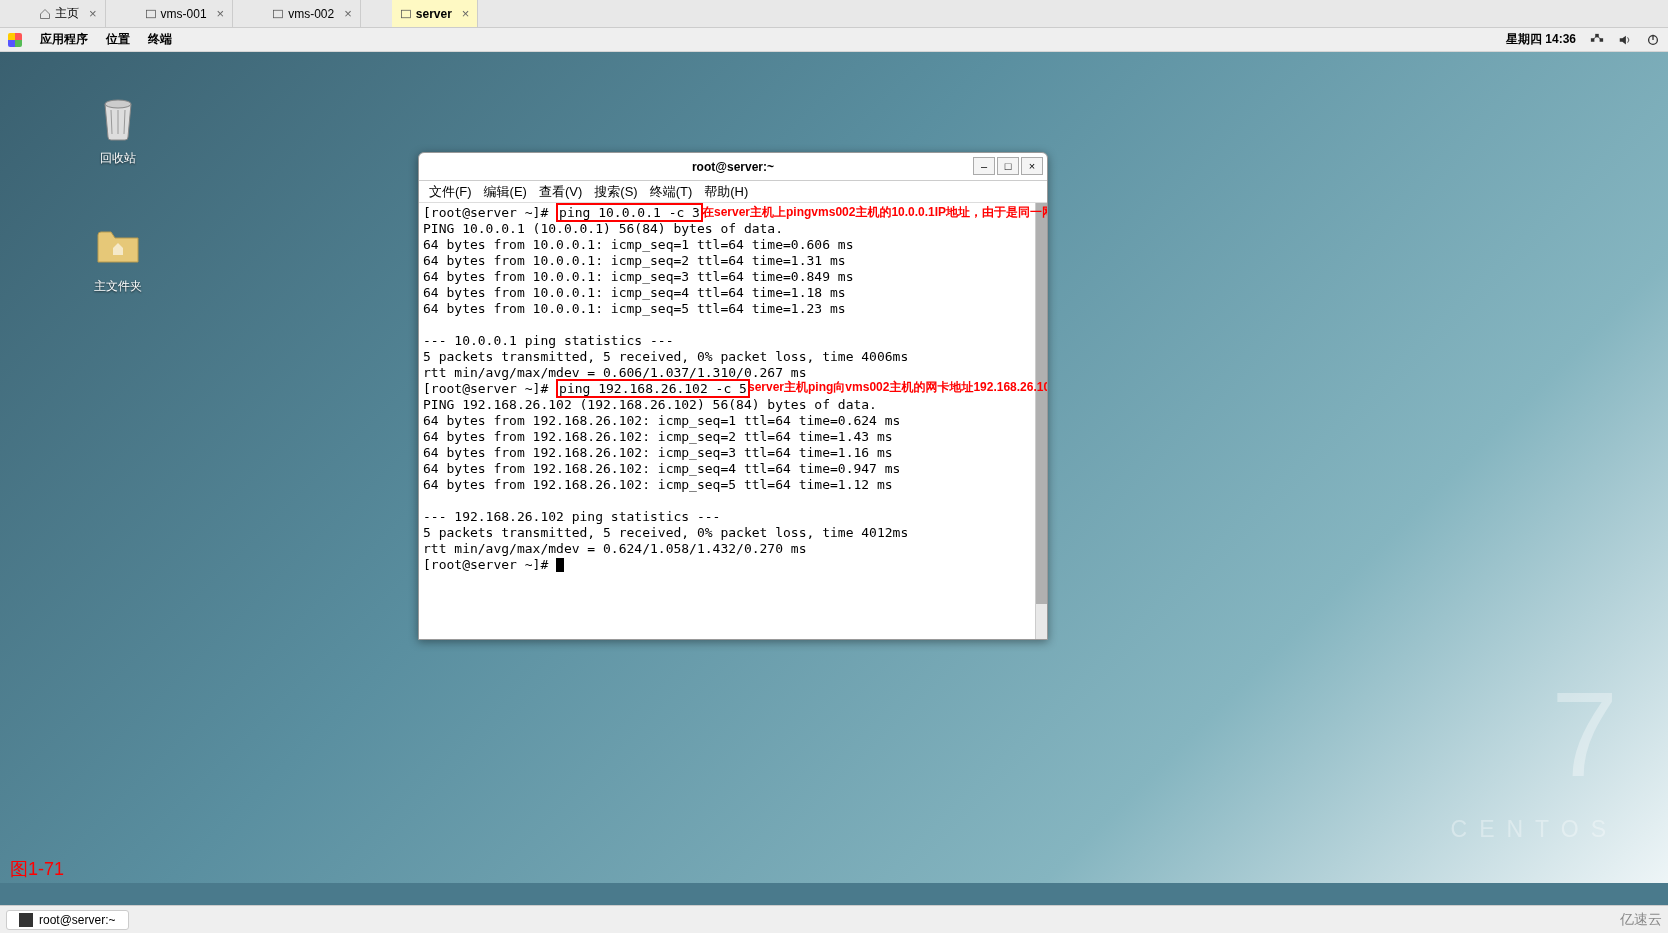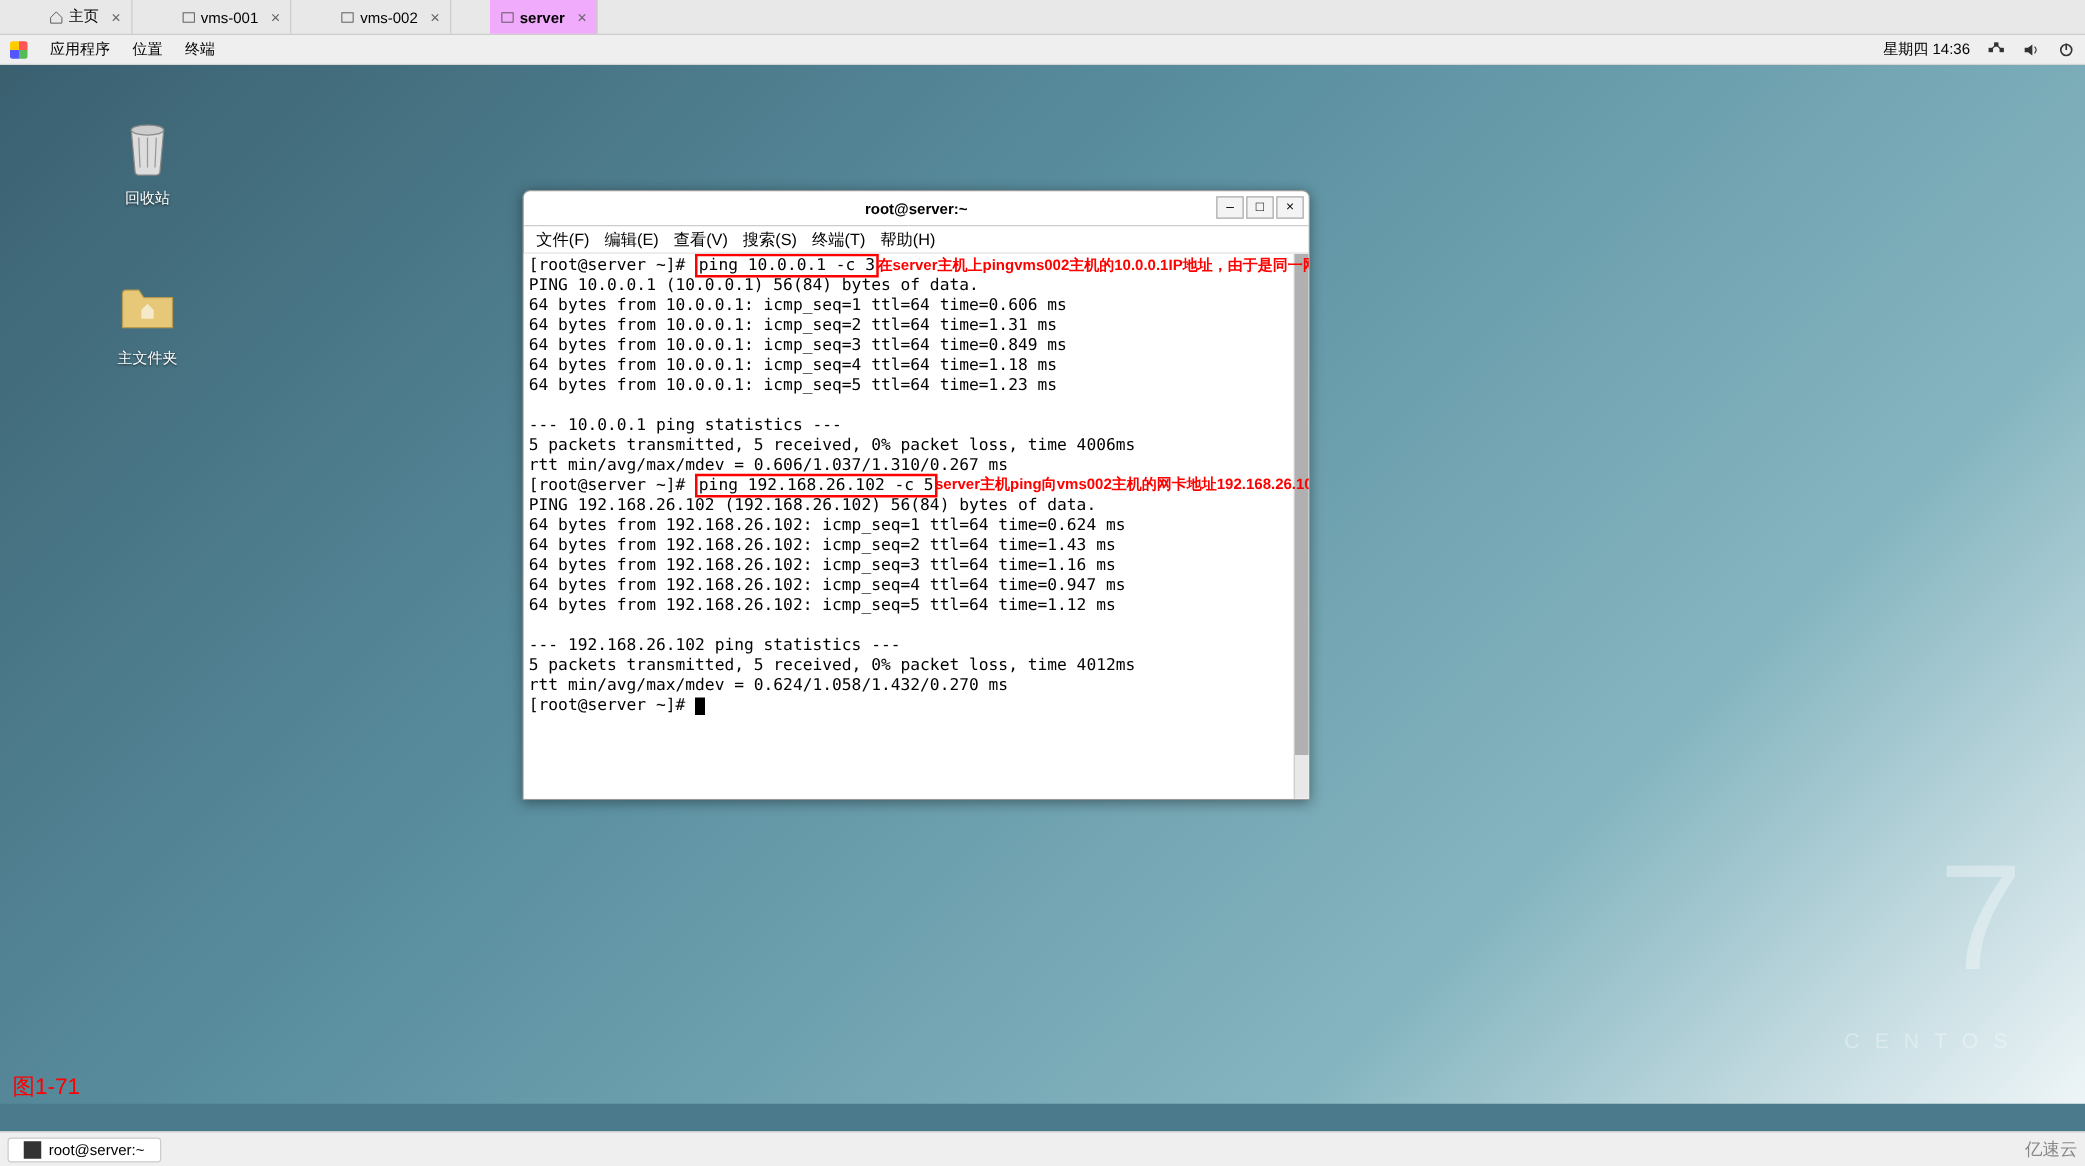--- a/index.html
+++ b/index.html
@@ -1,37 +1,37 @@
 <!DOCTYPE html>
 <html><head>
 <meta charset="utf-8">
 <style>
 * { margin: 0; padding: 0; box-sizing: border-box; }
 body { width: 1668px; height: 933px; font-family: sans-serif; background: #4a7a8c; overflow: hidden; position: relative; }
 
 .browser-tabs { height: 28px; background: #e8e8e8; display: flex; border-bottom: 1px solid #ccc; }
 .btab { display: flex; align-items: center; padding: 0 8px; font-size: 12px; border-right: 1px solid #ccc; height: 100%; gap: 4px; cursor: pointer; margin-left: 31px; }
-.btab.active { background: #f0abfc; }
+.btab.active { background: #fef9c3; }
 .btab .home-ico { width: 12px; height: 12px; }
 .btab .close-x { margin-left: 6px; font-size: 13px; color: #666; }
 
-.gnome-bar { height: 24px; background: #efefef; display: flex; align-items: center; padding: 0 8px; font-size: 12px; border-bottom: 1px solid #d5d5d5; justify-content: space-between; }
+.gnome-bar { height: 24px; background: #efefef; display: flex; align-items: center; padding: 0 8px; font-size: 12px; border-bottom: 1px solid #d5d5d5; justify-content: space-between; font-weight: bold; }
 .gnome-left { display: flex; gap: 18px; align-items: center; }
 .app-ico { width: 14px; height: 14px; display: inline-block; background: conic-gradient(#f55 0 25%, #5b5 0 50%, #55f 0 75%, #fc0 0); border-radius: 2px; }
 .gnome-right { display: flex; align-items: center; gap: 14px; }
 .tray-ico { width: 14px; height: 14px; }
 
 .desktop { position: absolute; top: 52px; left: 0; right: 0; bottom: 50px; background: linear-gradient(135deg, #3a6070 0%, #5a8fa0 40%, #85b5c0 75%, #eef5f7 100%); }
 .desk-icon { position: absolute; width: 96px; text-align: center; color: #fff; font-size: 12px; text-shadow: 0 1px 2px rgba(0,0,0,.7); cursor: pointer; }
 .desk-icon .ico { width: 50px; height: 50px; margin: 0 auto 5px; }
 .trash { left: 70px; top: 40px; }
 .folder { left: 70px; top: 168px; }
 .cd { left: 70px; top: 298px; }
 
-.centos-logo { position: absolute; right: 50px; bottom: 40px; color: rgba(255,255,255,.35); font-family: sans-serif; letter-spacing: 12px; font-size: 17px; }
+.centos-logo { position: absolute; right: 50px; bottom: 40px; color: rgba(255,255,255,.35); font-family: sans-serif; letter-spacing: 12px; font-size: 23px; }
 .centos-7 { font-size: 120px; font-weight: 100; position: absolute; right: 50px; bottom: 80px; color: rgba(255,255,255,.35); }
 
 .term-window { position: absolute; left: 418px; top: 100px; width: 630px; background: #fff; border: 1px solid #999; border-radius: 6px 6px 0 0; box-shadow: 0 2px 10px rgba(0,0,0,.4); }
 .term-title { height: 28px; display: flex; align-items: center; justify-content: center; position: relative; border-bottom: 1px solid #ccc; font-size: 12px; }
 .term-title b { font-weight: bold; }
 .win-ctrl { position: absolute; right: 4px; top: 4px; display: flex; gap: 2px; }
 .win-btn { width: 22px; height: 18px; border: 1px solid #aaa; background: #f4f4f4; font-size: 11px; display: flex; align-items: center; justify-content: center; cursor: pointer; }
 .term-menu { height: 22px; display: flex; gap: 12px; padding: 0 10px; align-items: center; font-size: 13px; border-bottom: 1px solid #ddd; }
 .term-body { background: #fff; padding: 2px 4px; font-family: "DejaVu Sans Mono", monospace; font-size: 13px; line-height: 16px; white-space: pre; overflow: hidden; position: relative; }
 .scroll-bar { position: absolute; right: 0; top: 0; width: 12px; height: 100%; background: #e8e8e8; border-left: 1px solid #ccc; }

